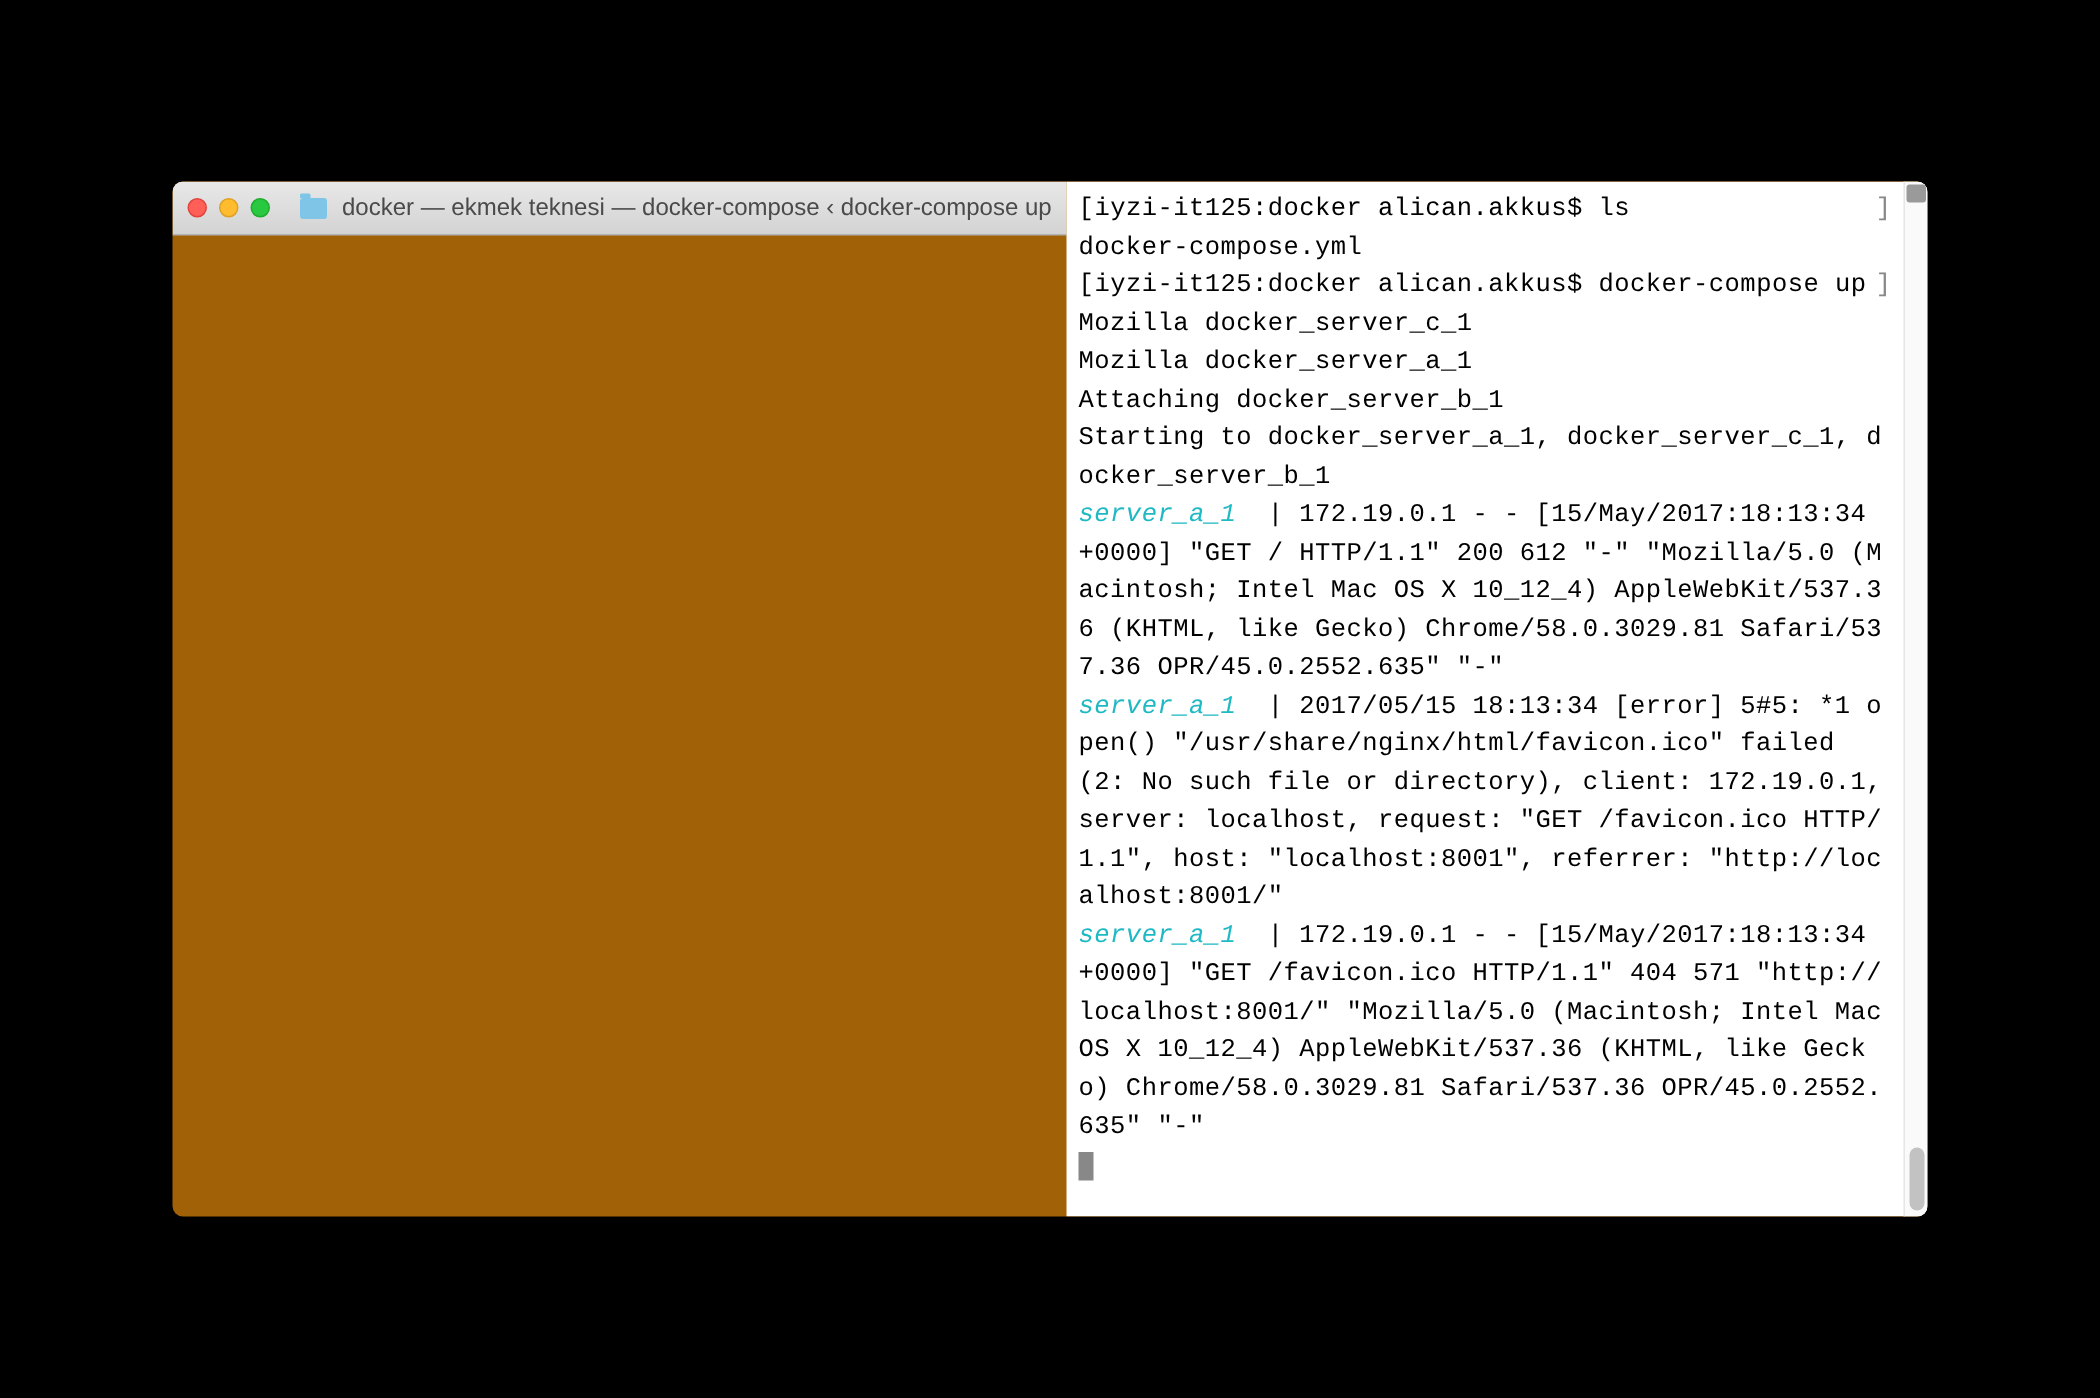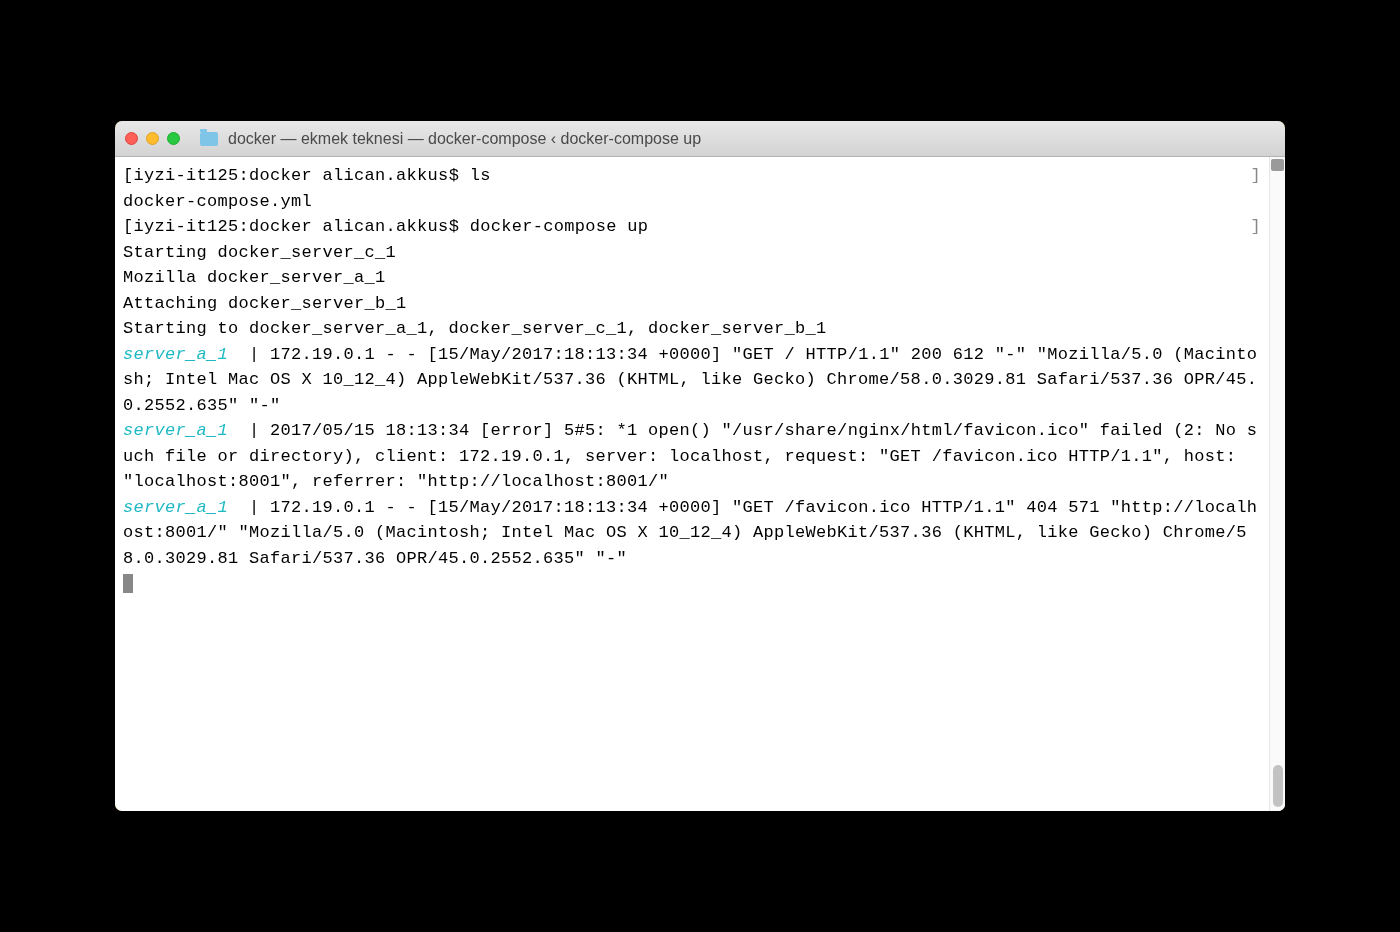--- a/index.html
+++ b/index.html
@@ -17,21 +17,20 @@
       font-family: "Menlo", "Monaco", "Courier New", monospace;
     }
     .window {
       width: 1170px;
       height: 690px;
       background: #a16207;
       border-radius: 7px;
       box-shadow: 0 20px 60px rgba(0,0,0,0.5);
       overflow: hidden;
       display: flex;
-      flex-direction: column;
     }
     .titlebar {
       height: 36px;
       background: linear-gradient(#e8e8e8, #d3d3d3);
       border-bottom: 1px solid #b3b3b3;
       display: flex;
       align-items: center;
       padding: 0 10px;
       gap: 0;
     }
@@ -136,21 +135,21 @@
       <div class="traffic-light tl-min"></div>
       <div class="traffic-light tl-max"></div>
     </div>
     <div class="folder-icon"></div>
     <div class="title-text">docker — ekmek teknesi — docker-compose ‹ docker-compose up</div>
   </div>
   <div class="terminal-body">
     <div class="terminal-content"><span class="right-bracket">]</span><span>[</span><span>iyzi-it125</span>:<span>docker</span> <span>alican.akkus</span><span>$</span> <span>ls</span>
 <span>docker-compose.yml</span>
 <span class="right-bracket">]</span><span>[</span><span>iyzi-it125</span>:<span>docker</span> <span>alican.akkus</span><span>$</span> <span>docker-compose up</span>
-<span>Starting docker_server_c_1</span>
+<span>Mozilla docker_server_c_1</span>
 <span>Mozilla docker_server_a_1</span>
 <span>Attaching docker_server_b_1</span>
 <span>Starting to docker_server_a_1, docker_server_c_1, docker_server_b_1</span>
 <span class="service-a">server_a_1  </span><span>| 172.19.0.1 - - [15/May/2017:18:13:34 +0000] "GET / HTTP/1.1" 200 612 "-" "Mozilla/5.0 (Macintosh; Intel Mac OS X 10_12_4) AppleWebKit/537.36 (KHTML, like Gecko) Chrome/58.0.3029.81 Safari/537.36 OPR/45.0.2552.635" "-"</span>
 <span class="service-a">server_a_1  </span><span>| 2017/05/15 18:13:34 [error] 5#5: *1 open() "/usr/share/nginx/html/favicon.ico" failed (2: No such file or directory), client: 172.19.0.1, server: localhost, request: "GET /favicon.ico HTTP/1.1", host: "localhost:8001", referrer: "http://localhost:8001/"</span>
 <span class="service-a">server_a_1  </span><span>| 172.19.0.1 - - [15/May/2017:18:13:34 +0000] "GET /favicon.ico HTTP/1.1" 404 571 "http://localhost:8001/" "Mozilla/5.0 (Macintosh; Intel Mac OS X 10_12_4) AppleWebKit/537.36 (KHTML, like Gecko) Chrome/58.0.3029.81 Safari/537.36 OPR/45.0.2552.635" "-"</span>
 <span class="cursor-block"></span></div>
     <div class="scrollbar-track">
       <div class="scrollbar-gutter-btn"></div>
       <div class="scrollbar-thumb"></div>

